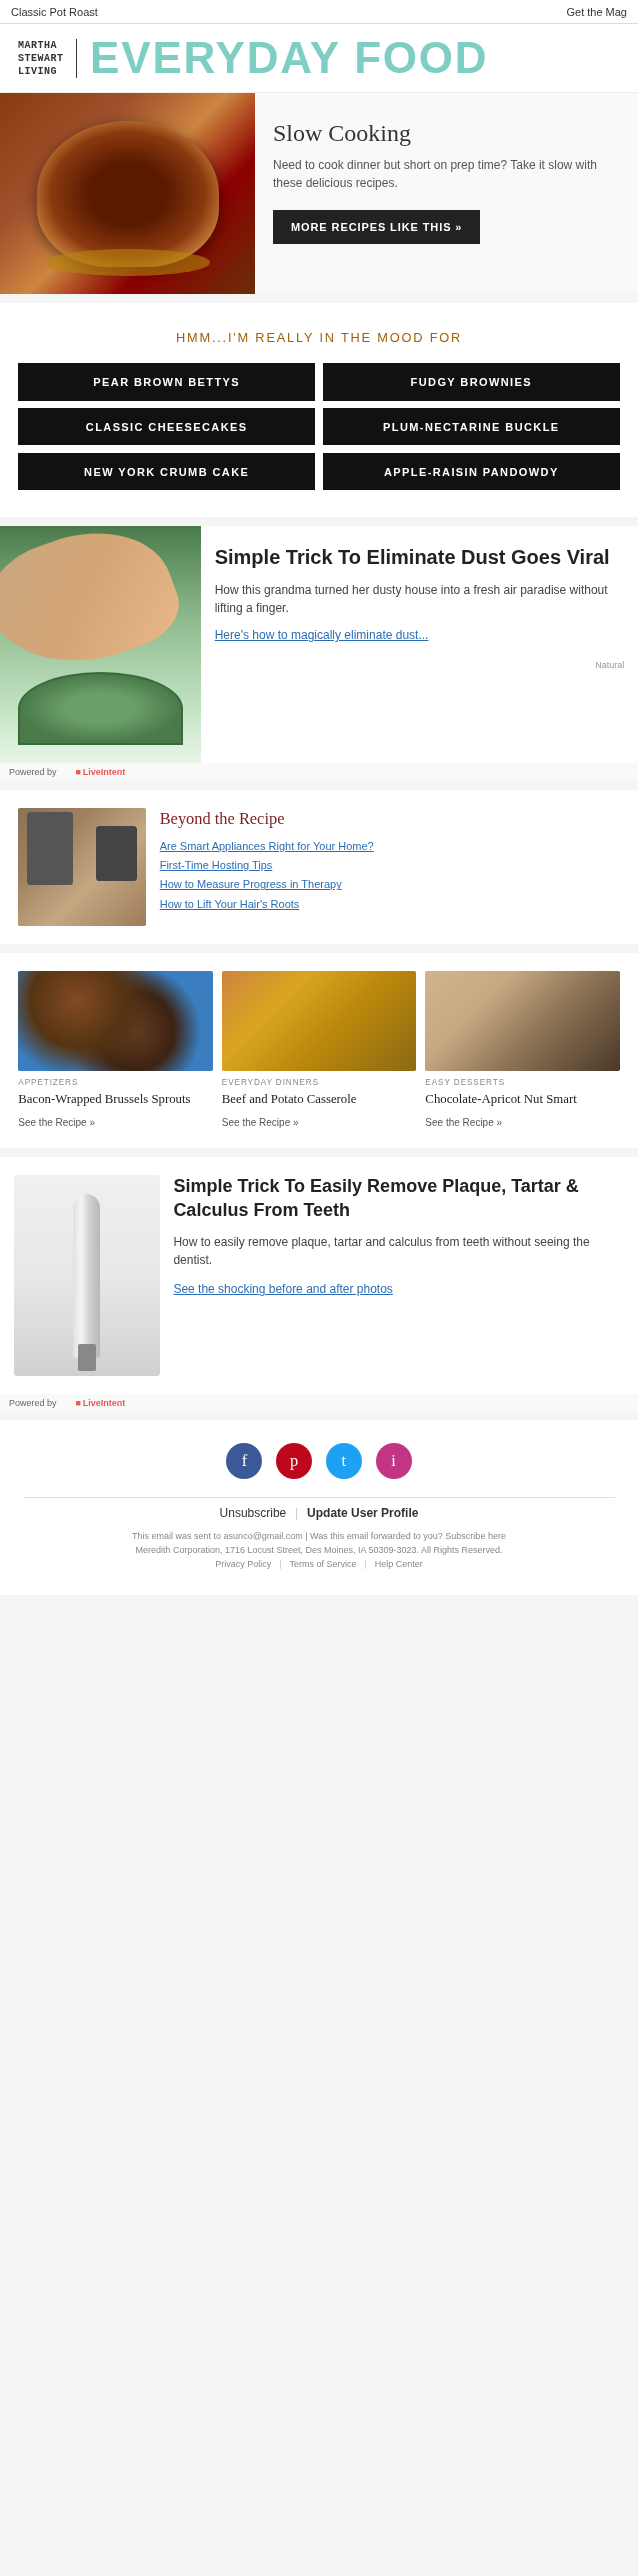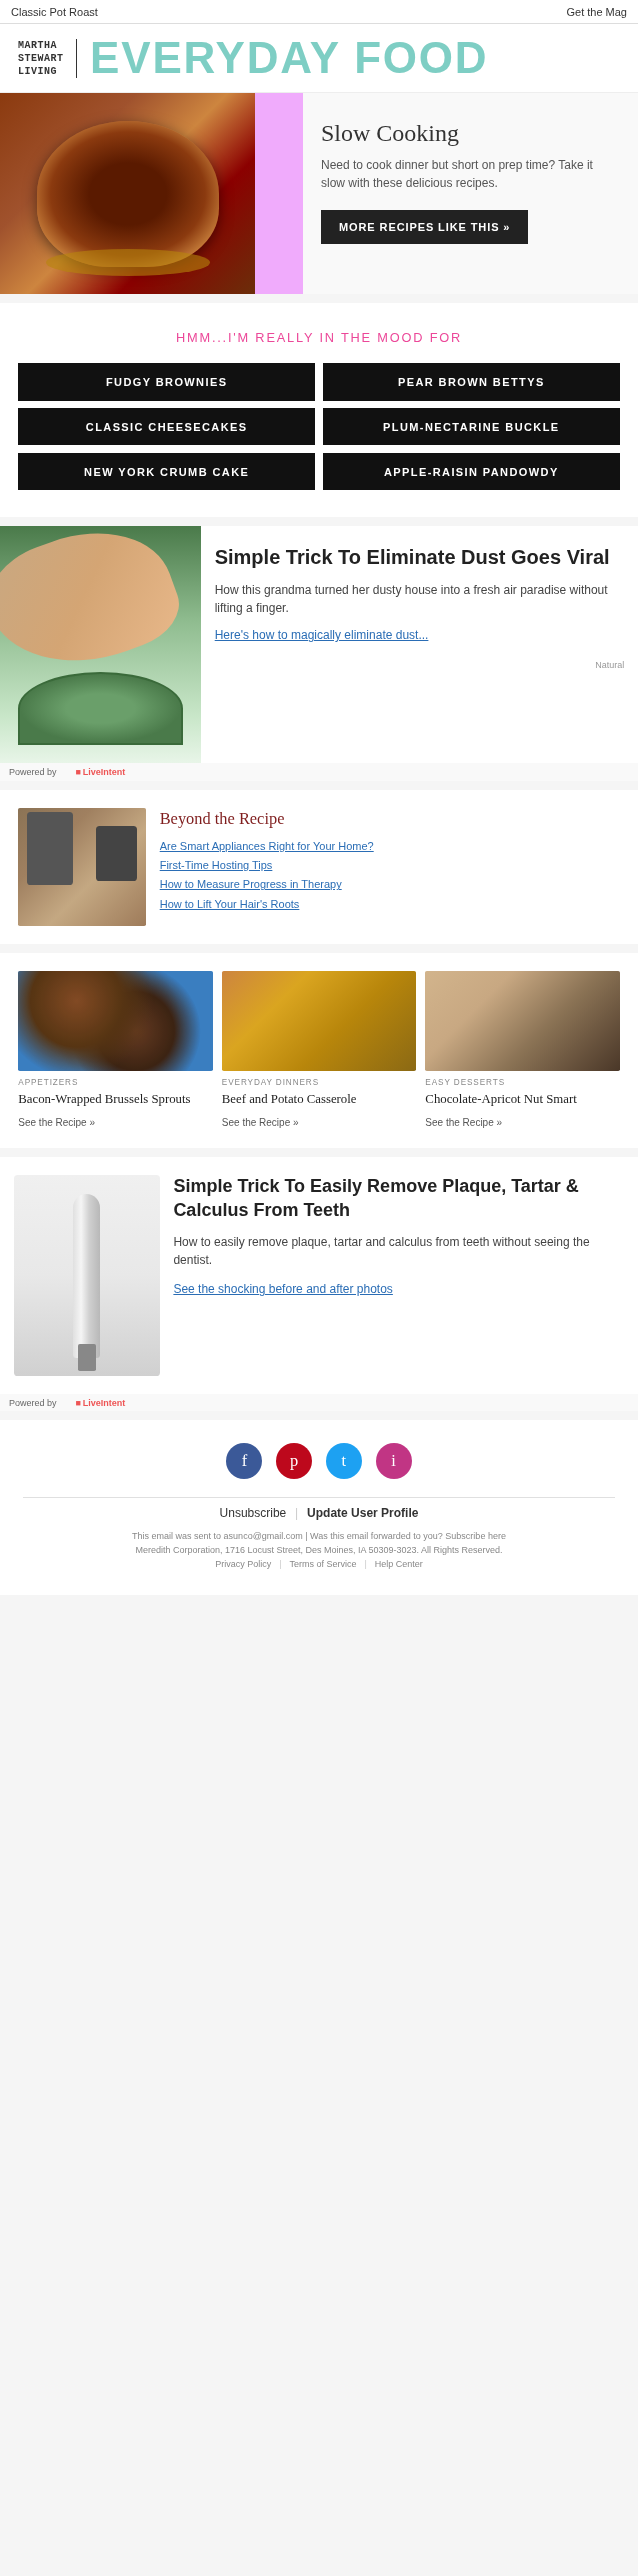--- a/index.html
+++ b/index.html
@@ -46,23 +46,22 @@
       font-family: Arial, sans-serif;
       font-size: 44px;
       font-weight: 900;
       color: #7ecec4;
       letter-spacing: 1.8px;
     }
 
     
     .slow-cooking {
       display: flex;
-      background: #f0abfc;
+      background: #fde047;
       margin-bottom: 0;
-      gap: 48px;
     }
     .slow-cooking-img {
       width: 255px;
       height: 201px;
       background: #8B4513;
       flex-shrink: 0;
       position: relative;
       overflow: hidden;
     }
     .slow-cooking-img-inner {
@@ -129,21 +128,21 @@
     .mood-section {
       background: #fff;
       padding: 27px 18px;
       margin-top: 9px;
     }
     .mood-title {
       text-align: center;
       font-size: 12.8px;
       font-family: Arial, sans-serif;
       letter-spacing: 1.8px;
-      color: #ec4899;
+      color: #a16207;
       margin-bottom: 18px;
       font-weight: normal;
     }
     .mood-grid {
       display: grid;
       grid-template-columns: 1fr 1fr;
       gap: 7.3px;
     }
     .mood-btn {
       background: #111;
@@ -509,22 +508,22 @@
   <div class="slow-cooking-content">
     <div class="slow-cooking-title">Slow Cooking</div>
     <div class="slow-cooking-desc">Need to cook dinner but short on prep time? Take it slow with these delicious recipes.</div>
     <button class="more-recipes-btn">MORE RECIPES LIKE THIS »</button>
   </div>
 </div>
 
 <div class="mood-section">
   <div class="mood-title">HMM...I'M REALLY IN THE MOOD FOR</div>
   <div class="mood-grid">
+    <button class="mood-btn">PEAR BROWN BETTYS</button>
     <button class="mood-btn">FUDGY BROWNIES</button>
-    <button class="mood-btn">PEAR BROWN BETTYS</button>
     <button class="mood-btn">CLASSIC CHEESECAKES</button>
     <button class="mood-btn">PLUM-NECTARINE BUCKLE</button>
     <button class="mood-btn">NEW YORK CRUMB CAKE</button>
     <button class="mood-btn">APPLE-RAISIN PANDOWDY</button>
   </div>
 </div>
 
 <div>
   <div class="ad-section">
     <div class="ad-img">

